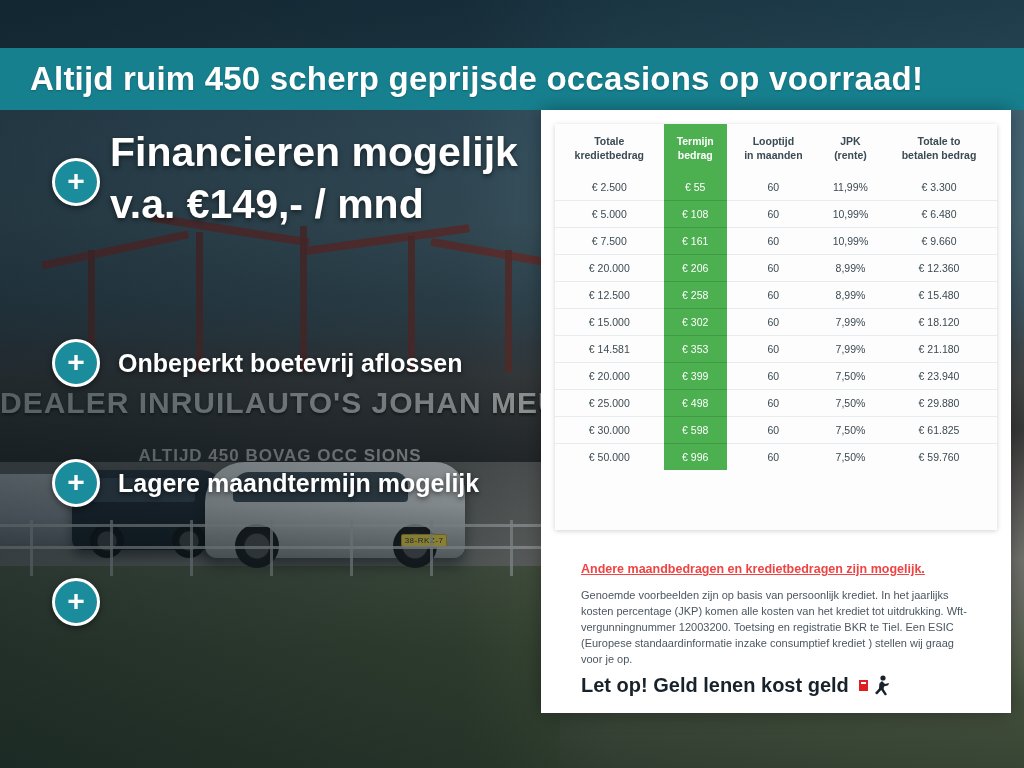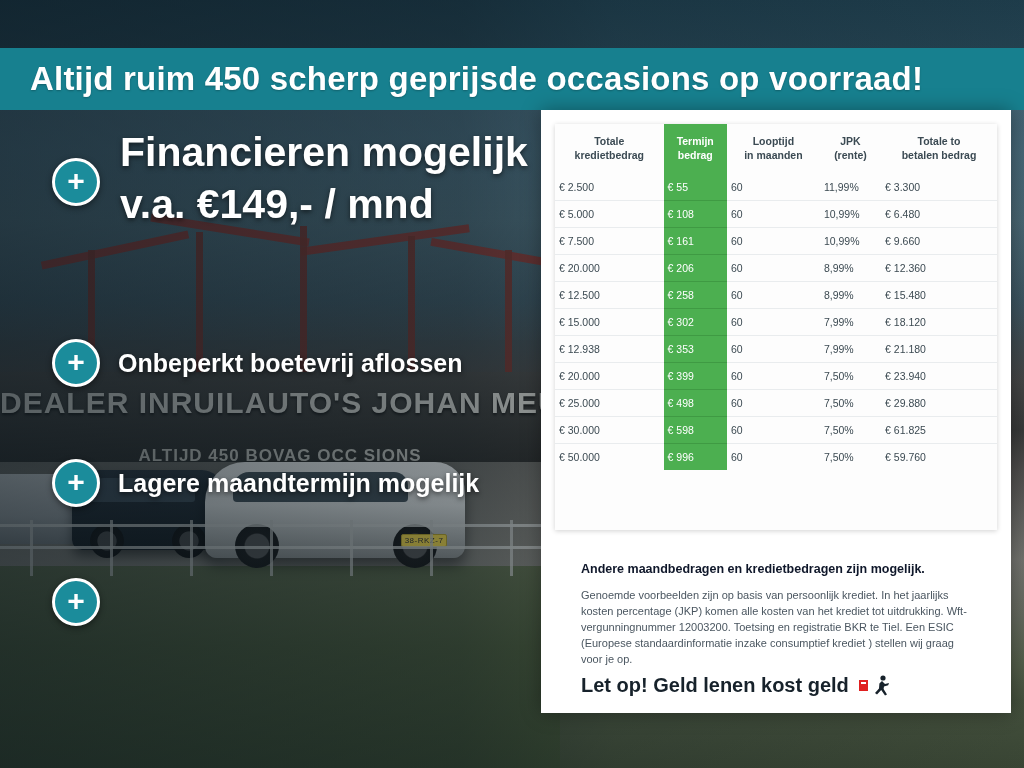--- a/index.html
+++ b/index.html
@@ -131,21 +131,21 @@
     font-size: 33px;
     font-weight: bold;
     margin-left: 30px;
     letter-spacing: .2px;
     text-shadow: 0 1px 2px rgba(0,0,0,.25);
     white-space: nowrap;
   }
 
   
   .headline {
-    position:absolute; left: 120px; top: 126px; width: 430px;
+    position:absolute; left: 110px; top: 126px; width: 430px;
     color:#fff; font-size: 41px; font-weight: bold; line-height: 1.28;
     text-shadow: 0 2px 5px rgba(0,0,0,.55);
   }
   .headline .l2 { display:block; }
 
   .plus-badge {
     position:absolute; width: 48px; height: 48px; border-radius: 50%;
     background: #1b8c9b; border: 3px solid #ffffff;
     display:flex; align-items:center; justify-content:center;
     color:#fff; font-size: 30px; font-weight: bold; line-height: 1;
@@ -176,34 +176,34 @@
   table.rates {
     width: 100%; border-collapse: collapse;
     font-size: 10.5px; color: #3c4a52;
   }
   table.rates th {
     font-size: 10.5px; font-weight: bold; color:#3b4a53;
     padding: 10px 4px 12px; text-align:center; line-height:1.35;
     vertical-align: middle;
   }
   table.rates td {
-    text-align:left; padding: 7px 4px; border-bottom: 1px solid #e9ecee;
+    text-align:center; padding: 7px 4px; border-bottom: 1px solid #e9ecee;
     font-size: 10.5px;
   }
   table.rates .col-term-head {
     background: #4caf50; color:#ffffff;
   }
   table.rates .col-term {
     background: #4caf50; color:#ffffff; border-bottom: 1px solid #3f9a43;
   }
   table.rates tbody tr:last-child td { border-bottom: none; }
 
   .note-title {
     position:absolute; left: 40px; top: 452px; width: 400px;
-    color:#0f172a; font-size: 12.5px; font-weight: bold;
+    color:#ef4444; font-size: 12.5px; font-weight: bold; text-decoration: underline;
   }
   .note-body {
     position:absolute; left: 40px; top: 478px; width: 392px;
     color:#4a5660; font-size: 11px; line-height: 1.45;
   }
   .warn {
     position:absolute; left: 40px; top: 564px; width: 400px;
     color:#17222b; font-size: 20px; font-weight: bold;
     display:flex; align-items:center; gap:10px;
   }
@@ -366,21 +366,21 @@
               <td>€ 15.480</td>
             </tr>
           <tr>
               <td>€ 15.000</td>
               <td class="col-term">€ 302</td>
               <td>60</td>
               <td>7,99%</td>
               <td>€ 18.120</td>
             </tr>
           <tr>
-              <td>€ 12.938</td>
+              <td>€ 14.581</td>
               <td class="col-term">€ 353</td>
               <td>60</td>
               <td>7,99%</td>
               <td>€ 21.180</td>
             </tr>
           <tr>
               <td>€ 20.000</td>
               <td class="col-term">€ 399</td>
               <td>60</td>
               <td>7,50%</td>

